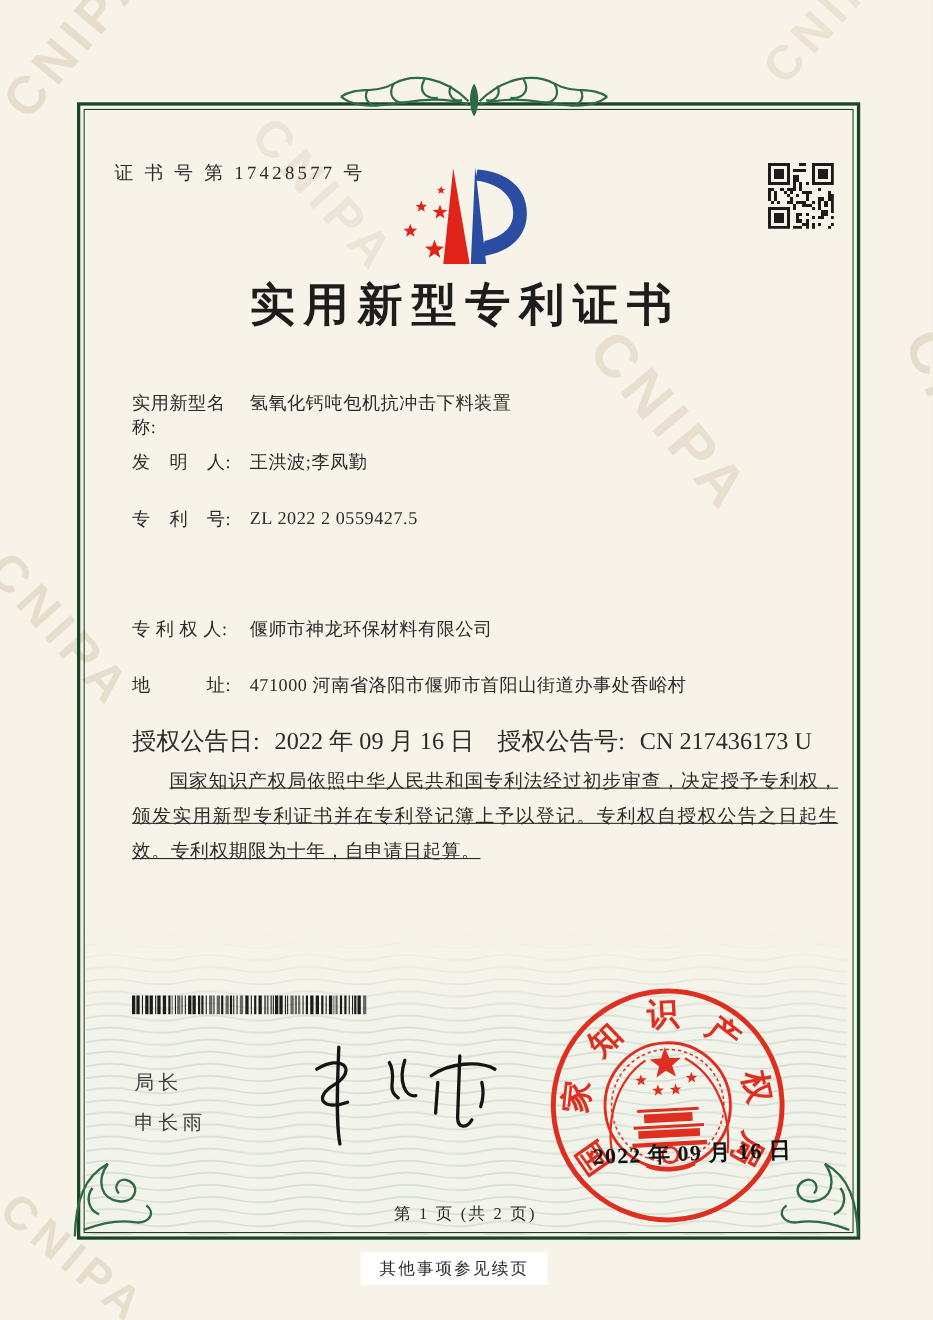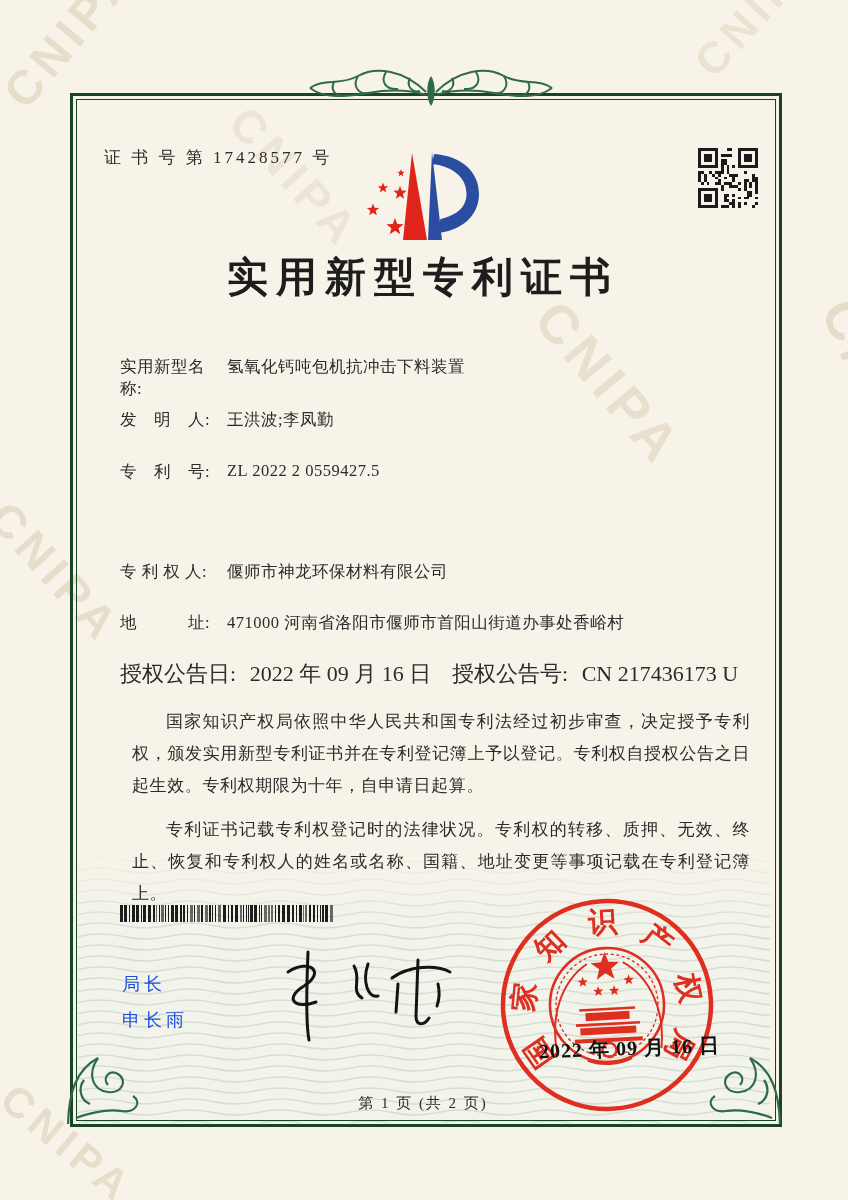--- a/index.html
+++ b/index.html
@@ -15,25 +15,25 @@
   .qr{position:absolute;left:698px;top:148px;z-index:3;}
   .title{position:absolute;left:70px;top:250px;width:706px;text-align:center;font-size:41px;
          font-weight:bold;letter-spacing:8px;color:#1d1d1d;z-index:3;}
   .row{position:absolute;left:120px;width:620px;display:flex;font-size:16.5px;letter-spacing:0.5px;z-index:3;}
   .row .lbl{flex:none;width:107px;}
   .row .val{flex:1;}
   .grant{position:absolute;left:120px;top:659px;width:640px;font-size:22px;z-index:3;}
   .grant .g2{position:absolute;left:332px;top:0;}
   .paras{position:absolute;left:120px;top:694px;width:642px;font-size:17px;line-height:32px;
          text-align:justify;letter-spacing:0.6px;z-index:3;}
-  .paras p{margin:12px;text-indent:2em;}
+  .paras p{margin:0;text-indent:2em;text-decoration:underline;}
   .barcode{position:absolute;left:120px;top:905px;width:218px;height:17px;z-index:3;font-size:0;white-space:nowrap;}
   .barcode span{display:inline-block;height:100%;background:#1c1c1c;vertical-align:top;}
   .officer{position:absolute;left:122px;top:972px;font-size:18px;letter-spacing:4px;z-index:4;
-           font-family:"Liberation Sans","DejaVu Sans",sans-serif;color:#1d4ed8;}
+           font-family:"Liberation Sans","DejaVu Sans",sans-serif;color:#404040;}
   .officer div{margin-bottom:12px;}
   .signature{position:absolute;left:250px;top:940px;z-index:4;}
   .seal{position:absolute;left:495px;top:893px;z-index:4;transform:rotate(-3deg);opacity:0.95;}
   .seal-date{position:absolute;left:522px;top:1035px;width:215px;font-size:20px;font-weight:bold;
              letter-spacing:1px;color:#111;transform:rotate(-2deg);z-index:5;text-align:center;}
   .page-info{position:absolute;left:70px;top:1094px;width:706px;text-align:center;font-size:15px;
              letter-spacing:2px;z-index:3;}
   .cont-box{position:absolute;left:328px;top:1138px;width:170px;height:30px;background:#ffffff;
             z-index:3;display:flex;align-items:center;justify-content:center;font-size:15px;letter-spacing:2px;}
   .ornament{position:absolute;z-index:3;}
@@ -348,21 +348,20 @@
     <span>授权公告日:</span>
     <span style="margin-left:8px;">2022 年 09 月 16 日</span>
     <span class="g2">
       <span>授权公告号:</span>
       <span style="margin-left:8px;">CN 217436173 U</span>
     </span>
   </div>
 
   <div class="paras">
     <p>国家知识产权局依照中华人民共和国专利法经过初步审查，决定授予专利权，颁发实用新型专利证书并在专利登记簿上予以登记。专利权自授权公告之日起生效。专利权期限为十年，自申请日起算。</p>
-    <p>专利证书记载专利权登记时的法律状况。专利权的转移、质押、无效、终止、恢复和专利权人的姓名或名称、国籍、地址变更等事项记载在专利登记簿上。</p>
   </div>
 
   <div class="barcode"><span style="width:3px;margin-right:1px;opacity:1"></span><span style="width:3px;margin-right:2px;opacity:1"></span><span style="width:1px;margin-right:2px;opacity:1"></span><span style="width:3px;margin-right:1px;opacity:1"></span><span style="width:3px;margin-right:2px;opacity:1"></span><span style="width:1px;margin-right:1px;opacity:1"></span><span style="width:3px;margin-right:2px;opacity:1"></span><span style="width:3px;margin-right:2px;opacity:1"></span><span style="width:2px;margin-right:1px;opacity:1"></span><span style="width:1px;margin-right:2px;opacity:0.65"></span><span style="width:1px;margin-right:1px;opacity:1"></span><span style="width:3px;margin-right:1px;opacity:0.65"></span><span style="width:1px;margin-right:2px;opacity:1"></span><span style="width:1px;margin-right:2px;opacity:1"></span><span style="width:3px;margin-right:1px;opacity:1"></span><span style="width:3px;margin-right:2px;opacity:1"></span><span style="width:2px;margin-right:1px;opacity:1"></span><span style="width:2px;margin-right:2px;opacity:1"></span><span style="width:1px;margin-right:2px;opacity:1"></span><span style="width:3px;margin-right:1px;opacity:0.65"></span><span style="width:1px;margin-right:2px;opacity:1"></span><span style="width:3px;margin-right:1px;opacity:0.65"></span><span style="width:2px;margin-right:2px;opacity:1"></span><span style="width:3px;margin-right:1px;opacity:0.65"></span><span style="width:2px;margin-right:1px;opacity:1"></span><span style="width:1px;margin-right:2px;opacity:1"></span><span style="width:1px;margin-right:2px;opacity:1"></span><span style="width:3px;margin-right:2px;opacity:0.65"></span><span style="width:3px;margin-right:2px;opacity:1"></span><span style="width:1px;margin-right:2px;opacity:1"></span><span style="width:2px;margin-right:2px;opacity:1"></span><span style="width:3px;margin-right:2px;opacity:1"></span><span style="width:2px;margin-right:1px;opacity:0.65"></span><span style="width:1px;margin-right:2px;opacity:1"></span><span style="width:1px;margin-right:1px;opacity:1"></span><span style="width:1px;margin-right:1px;opacity:1"></span><span style="width:3px;margin-right:1px;opacity:1"></span><span style="width:3px;margin-right:2px;opacity:1"></span><span style="width:1px;margin-right:1px;opacity:1"></span><span style="width:1px;margin-right:2px;opacity:1"></span><span style="width:3px;margin-right:1px;opacity:0.65"></span><span style="width:2px;margin-right:1px;opacity:0.65"></span><span style="width:2px;margin-right:2px;opacity:0.65"></span><span style="width:1px;margin-right:2px;opacity:1"></span><span style="width:2px;margin-right:2px;opacity:1"></span><span style="width:3px;margin-right:2px;opacity:1"></span><span style="width:3px;margin-right:2px;opacity:1"></span><span style="width:2px;margin-right:2px;opacity:1"></span><span style="width:1px;margin-right:2px;opacity:1"></span><span style="width:3px;margin-right:1px;opacity:1"></span><span style="width:1px;margin-right:1px;opacity:0.65"></span><span style="width:2px;margin-right:2px;opacity:0.65"></span><span style="width:2px;margin-right:2px;opacity:1"></span><span style="width:2px;margin-right:2px;opacity:1"></span><span style="width:1px;margin-right:2px;opacity:1"></span><span style="width:1px;margin-right:1px;opacity:1"></span><span style="width:2px;margin-right:1px;opacity:1"></span><span style="width:3px;margin-right:2px;opacity:1"></span><span style="width:3px;margin-right:2px;opacity:0.65"></span></div>
 
   <div class="officer">
     <div>局长</div>
     <div>申长雨</div>
   </div>
 
   <svg class="signature" width="210" height="105" viewBox="0 0 210 105">
@@ -406,14 +405,15 @@
       <rect x="78" y="145" width="68" height="4" stroke="none"></rect>
       <circle cx="112" cy="157" r="7" fill="none" stroke-width="2.4"></circle>
       <path d="M90 166 C102 172 122 172 134 166" fill="none" stroke-width="3"></path>
       <path d="M60 158 C54 120 68 86 94 70" fill="none" stroke-width="2"></path>
       <path d="M164 158 C170 120 156 86 130 70" fill="none" stroke-width="2"></path>
     </g>
   </svg>
   <div class="seal-date">2022 年 09 月 16 日</div>
 
   <div class="page-info">第 1 页 (共 2 页)</div>
+  <div class="cont-box">其他事项参见续页</div>
 
 </div>
 
 </body></html>

